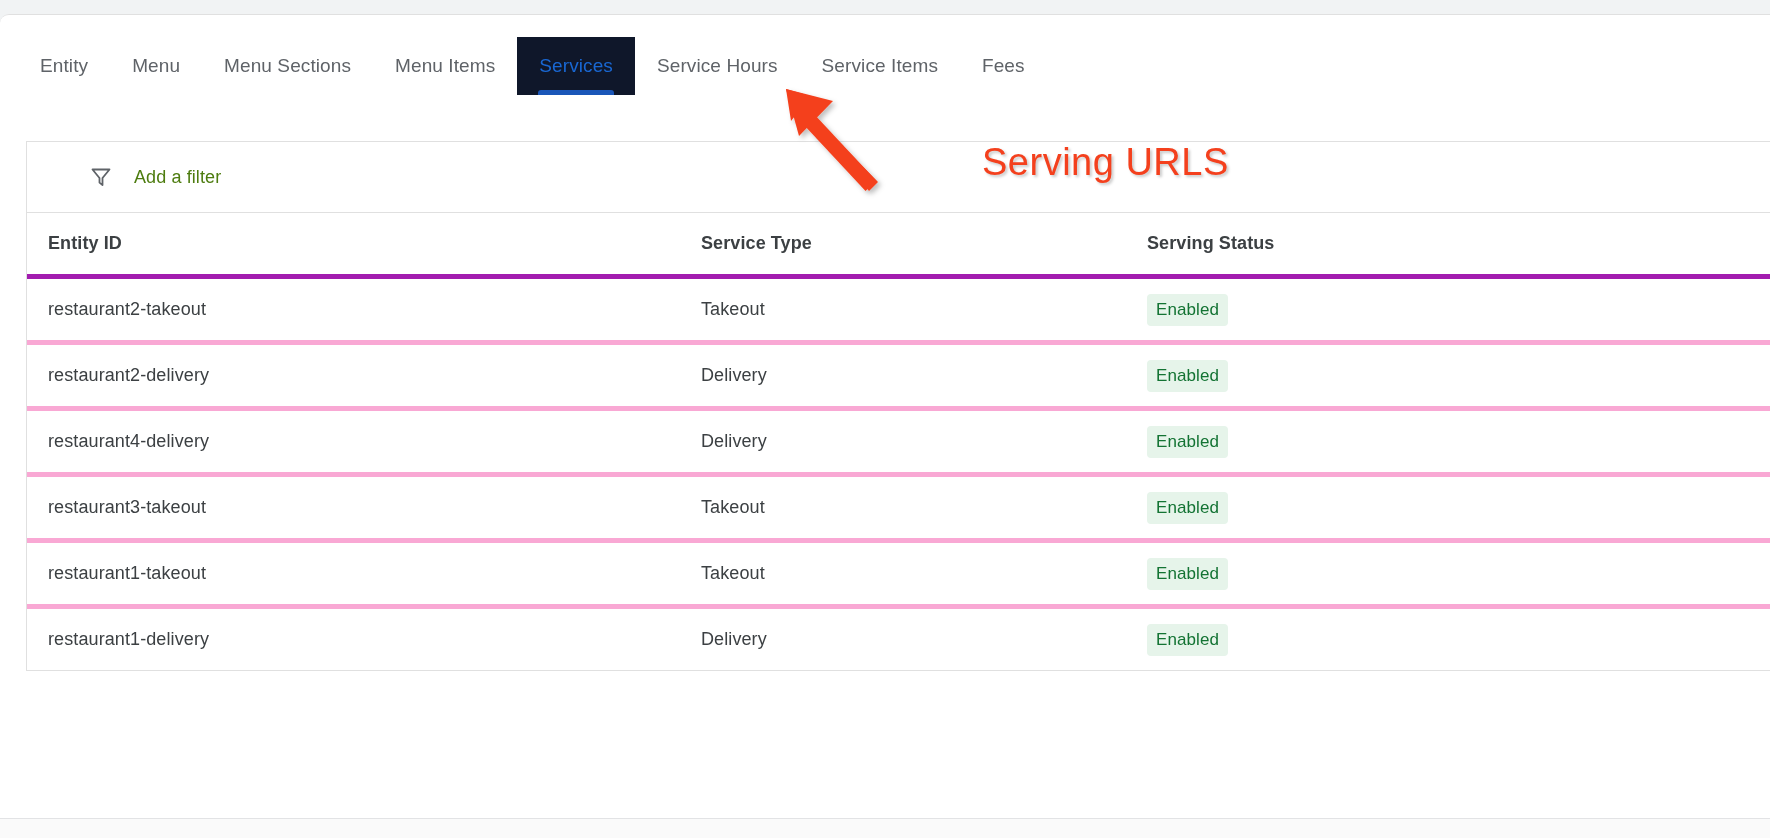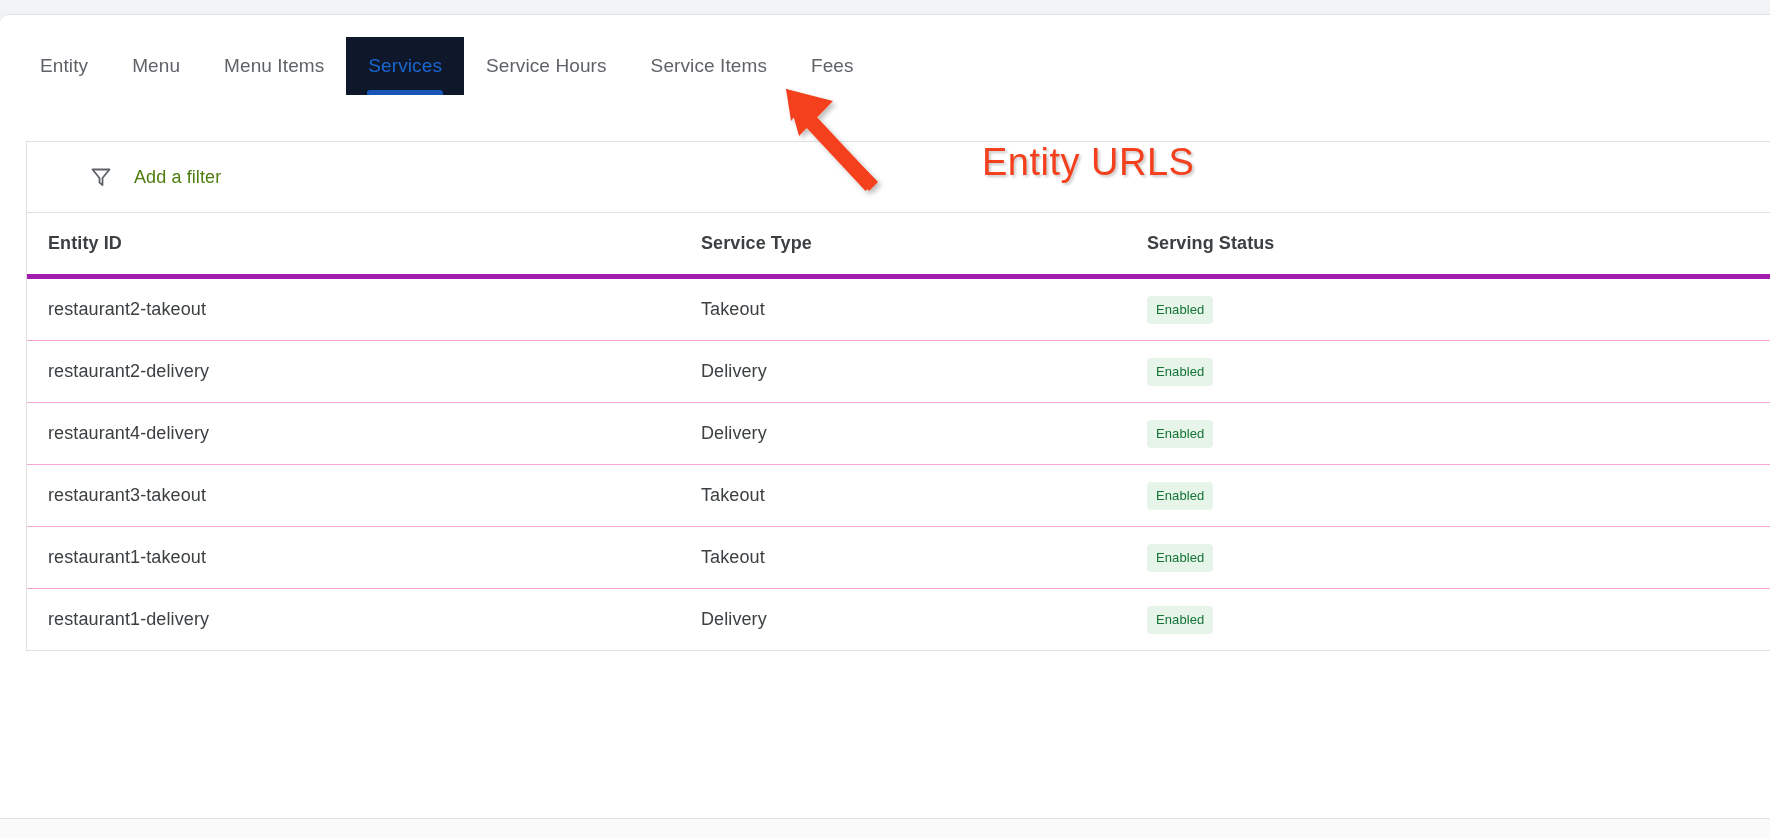--- a/index.html
+++ b/index.html
@@ -131,34 +131,34 @@
   #services-table th {
     height: 61px;
     color: #3c4043;
     font-weight: 700;
     border-bottom: 5px solid #a21caf;
   }
   #services-table td {
     height: 61px;
     color: #3c4043;
     font-weight: 400;
-    border-bottom: 1px solid #f9a8d4;
+    border-bottom: 5px solid #f9a8d4;
   }
   #services-table tbody tr:last-child td {
     border-bottom: none;
   }
   .col-entity   { width: 653px; padding-left: 21px !important; }
   .col-service  { width: 446px; }
   .col-status   { width: 640px; }
 
   .badge-enabled {
     display: inline-block;
     background: #e6f4ea;
     color: #137333;
-    font-size: 13px;
+    font-size: 17px;
     line-height: 1;
     padding: 7px 9px 8px 9px;
     border-radius: 4px;
     letter-spacing: .1px;
   }
 
   
   #annotation-layer {
     position: absolute;
     left: 0;
@@ -182,20 +182,23 @@
 <body>
 
 <div id="page-card">
 
   <nav id="tabbar">
     <div class="tab">
         <span>Entity</span>
       </div>
     <div class="tab">
         <span>Menu</span>
+      </div>
+    <div class="tab">
+        <span>Menu Sections</span>
       </div>
     <div class="tab">
         <span>Menu Items</span>
       </div>
     <div class="tab active">
         <span>Services</span>
       </div>
     <div class="tab">
         <span>Service Hours</span>
       </div>
@@ -269,14 +272,14 @@
       <filter id="arrow-shadow" x="-30%" y="-30%" width="170%" height="170%">
         <feDropShadow dx="3" dy="3" stdDeviation="2.5" flood-color="#000000" flood-opacity="0.25"></feDropShadow>
       </filter>
     </defs>
     <g filter="url(#arrow-shadow)">
       <path d="M878 182 L800 102 L817 98 L786 89 L791 121 L802 107 L869 191 Z" fill="#f4401d"></path>
       <path d="M786 89 L833 101 L799 136 Z" fill="#f4401d"></path>
       <path d="M802 112 L871 186" stroke="#f4401d" stroke-width="15" stroke-linecap="butt"></path>
     </g>
   </svg>
-  <div id="annotation-text">Entity URLS</div>
+  <div id="annotation-text">Serving URLS</div>
 </div>
 
 </body></html>

